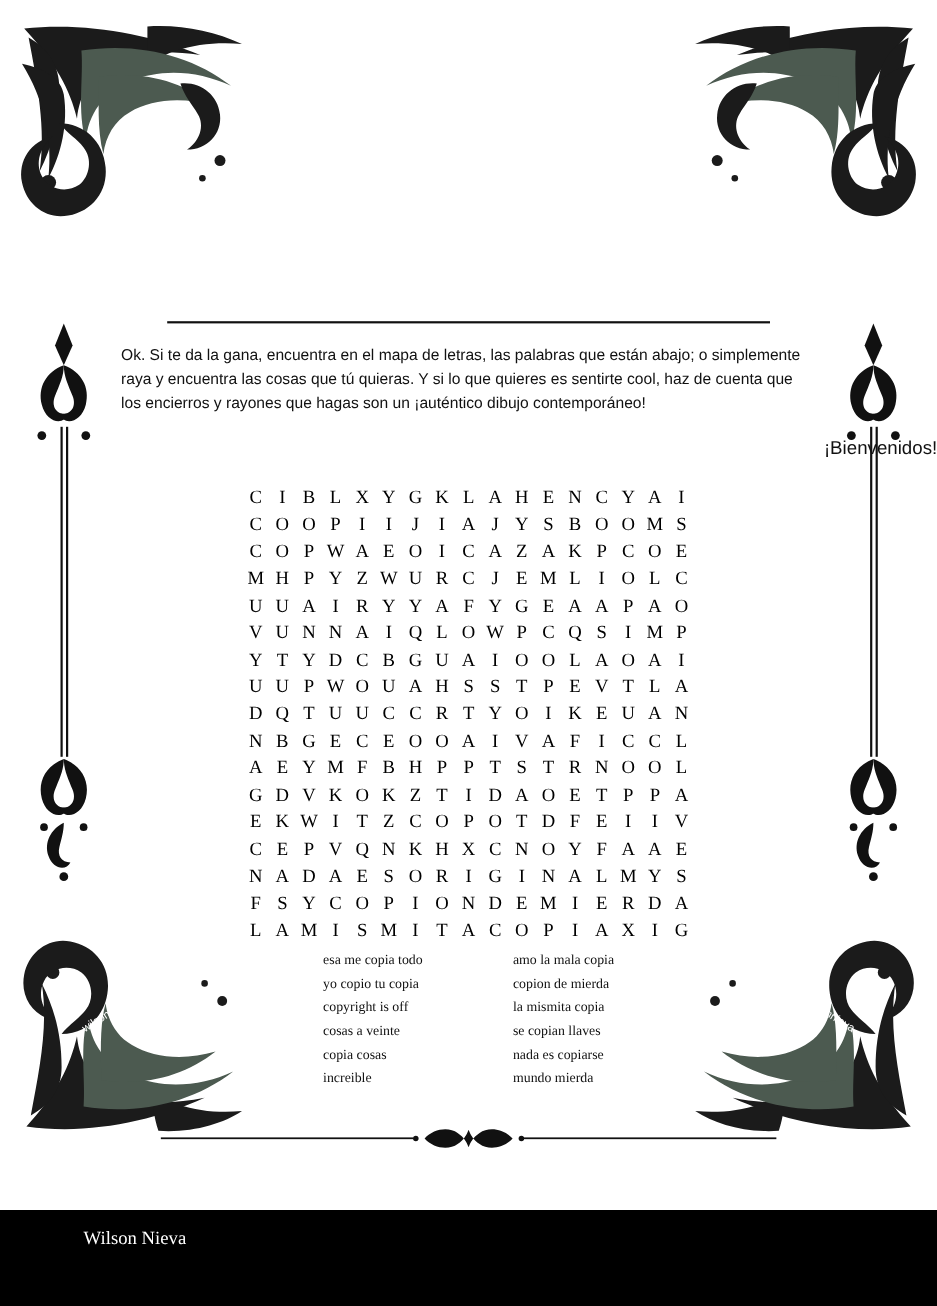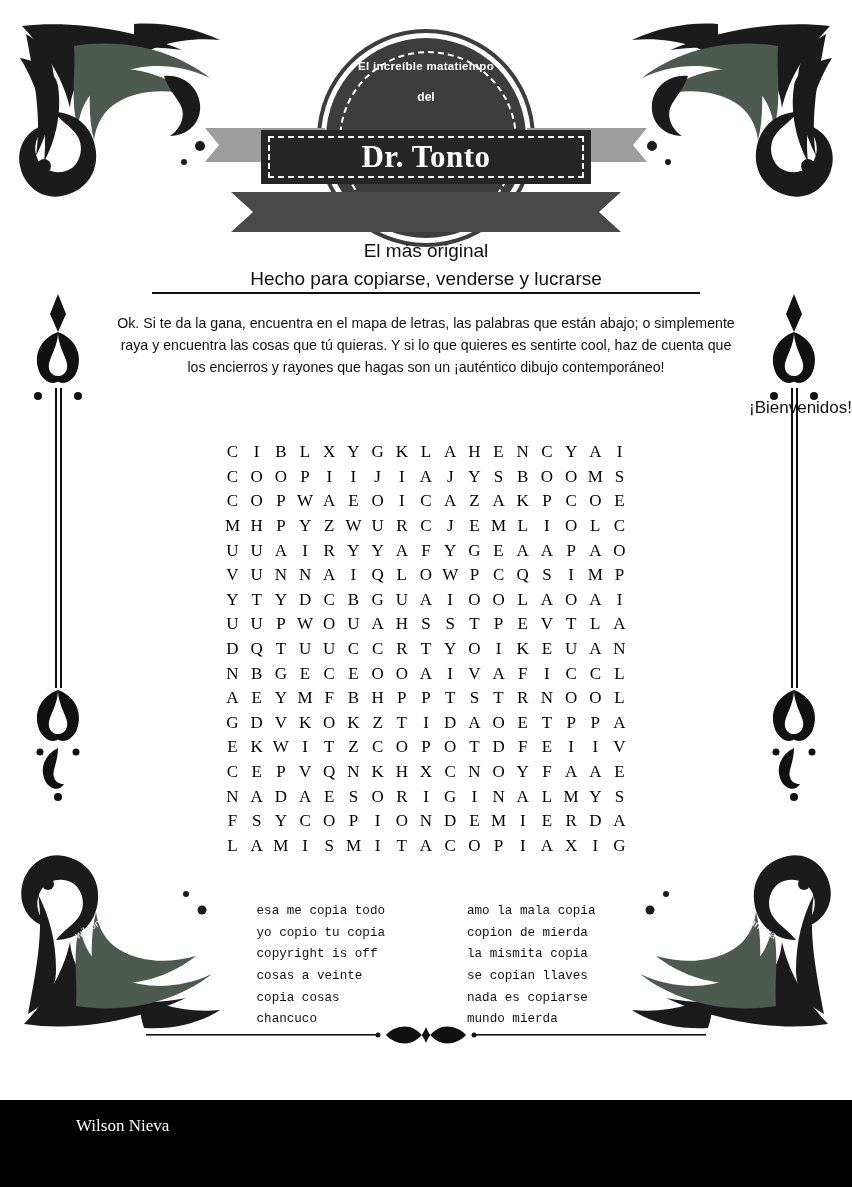--- a/index.html
+++ b/index.html
@@ -177,21 +177,21 @@
     height: 2px;
     background: #111;
   }
 
   
   .intro {
     position: absolute;
     left: 110px;
     top: 312px;
     width: 632px;
-    text-align: center;
+    text-align: left;
     font-size: 14.2px;
     line-height: 1.55;
     color: #111;
   }
   .welcome {
     position: absolute;
     left: 0;
     top: 398px;
     width: 852px;
     text-align: right;
@@ -225,22 +225,21 @@
     left: 0;
     width: 852px;
     display: flex;
     justify-content: center;
     gap: 82px;
   }
   .wordcol {
     font-size: 12.6px;
     line-height: 1.72;
     color: #111;
-    font-family: Liberation Mono, monospace;
-    margin-top: 39px;
+    font-family: Liberation Serif, serif;
   }
 
   
   .bottom-orn {
     position: absolute;
     left: 50%;
     transform: translateX(-50%);
     bottom: 52px;
     width: 560px;
     height: 26px;
@@ -388,41 +387,20 @@
         <path d="M30 398 C46 404 54 418 50 434 C46 450 30 454 26 442 C36 444 42 436 38 426 C34 416 30 408 30 398 Z"></path>
         <path d="M30 456 C18 462 12 474 16 486 C20 498 32 500 36 492 C28 492 24 486 26 478 C28 470 30 464 30 456 Z"></path>
         <circle cx="30" cy="505" r="4"></circle>
         <circle cx="10" cy="104" r="4"></circle>
           <circle cx="50" cy="104" r="4"></circle>
         <circle cx="12" cy="460" r="3.5"></circle>
           <circle cx="48" cy="460" r="3.5"></circle>
       </g>
     </svg>
 
-    <div class="header-wrap">
-      <div class="ribbon-lower-shadow"></div>
-
-      <div class="badge">
-        <div class="inner-ring"></div>
-        <div class="badge-text-top">El increíble matatiempo</div>
-        <div class="badge-text-mid">del</div>
-      </div>
-
-      <div class="ribbon-back-left"></div>
-      <div class="ribbon-back-right"></div>
-
-      <div class="ribbon-main">
-        <div class="ribbon-title">Dr. Tonto</div>
-      </div>
-
-      <div class="ribbon-lower"></div>
-
-      <div class="tagline1">El más original</div>
-      <div class="tagline2">Hecho para copiarse, venderse y lucrarse</div>
-    </div>
 
     <div class="rule"></div>
 
     <div class="intro">Ok. Si te da la gana, encuentra en el mapa de letras, las palabras que están abajo; o simplemente raya y encuentra las cosas que tú quieras. Y si lo que quieres es sentirte cool, haz de cuenta que los encierros y rayones que hagas son un ¡auténtico dibujo contemporáneo!</div>
     <div class="welcome">¡Bienvenidos!</div>
 
     <div class="grid" id="letter-grid" style="grid-template-columns: repeat(17, 24.2px);">
         <span>C</span>
         <span>I</span>
         <span>B</span>
@@ -714,21 +692,21 @@
         <span>G</span>
       </div>
 
     <div class="wordcols">
       <div class="wordcol" id="wordcol-left">
           <div>esa me copia todo</div>
           <div>yo copio tu copia</div>
           <div>copyright is off</div>
           <div>cosas a veinte</div>
           <div>copia cosas</div>
-          <div>chancuco</div>
+          <div>increible</div>
         </div>
       <div class="wordcol" id="wordcol-right">
           <div>amo la mala copia</div>
           <div>copion de mierda</div>
           <div>la mismita copia</div>
           <div>se copian llaves</div>
           <div>nada es copiarse</div>
           <div>mundo mierda</div>
         </div>
     </div>

